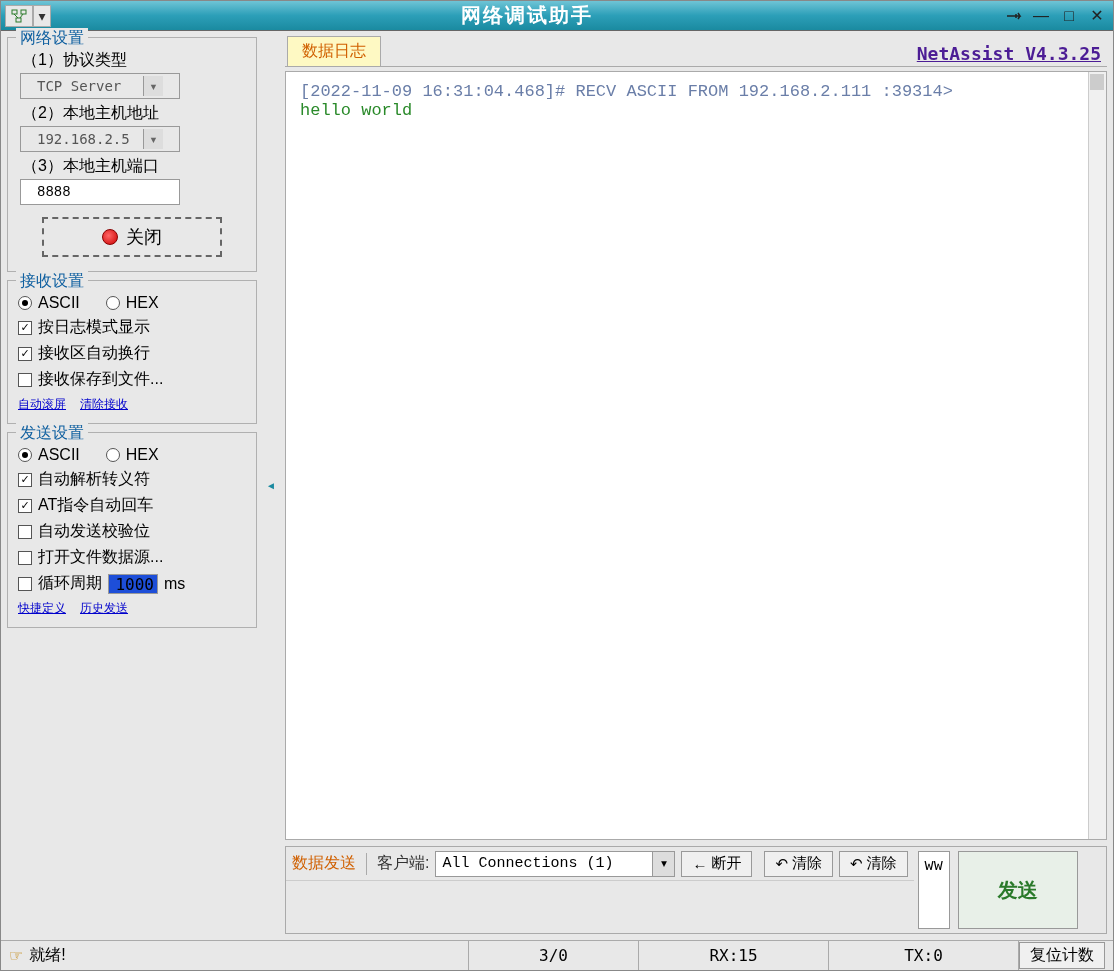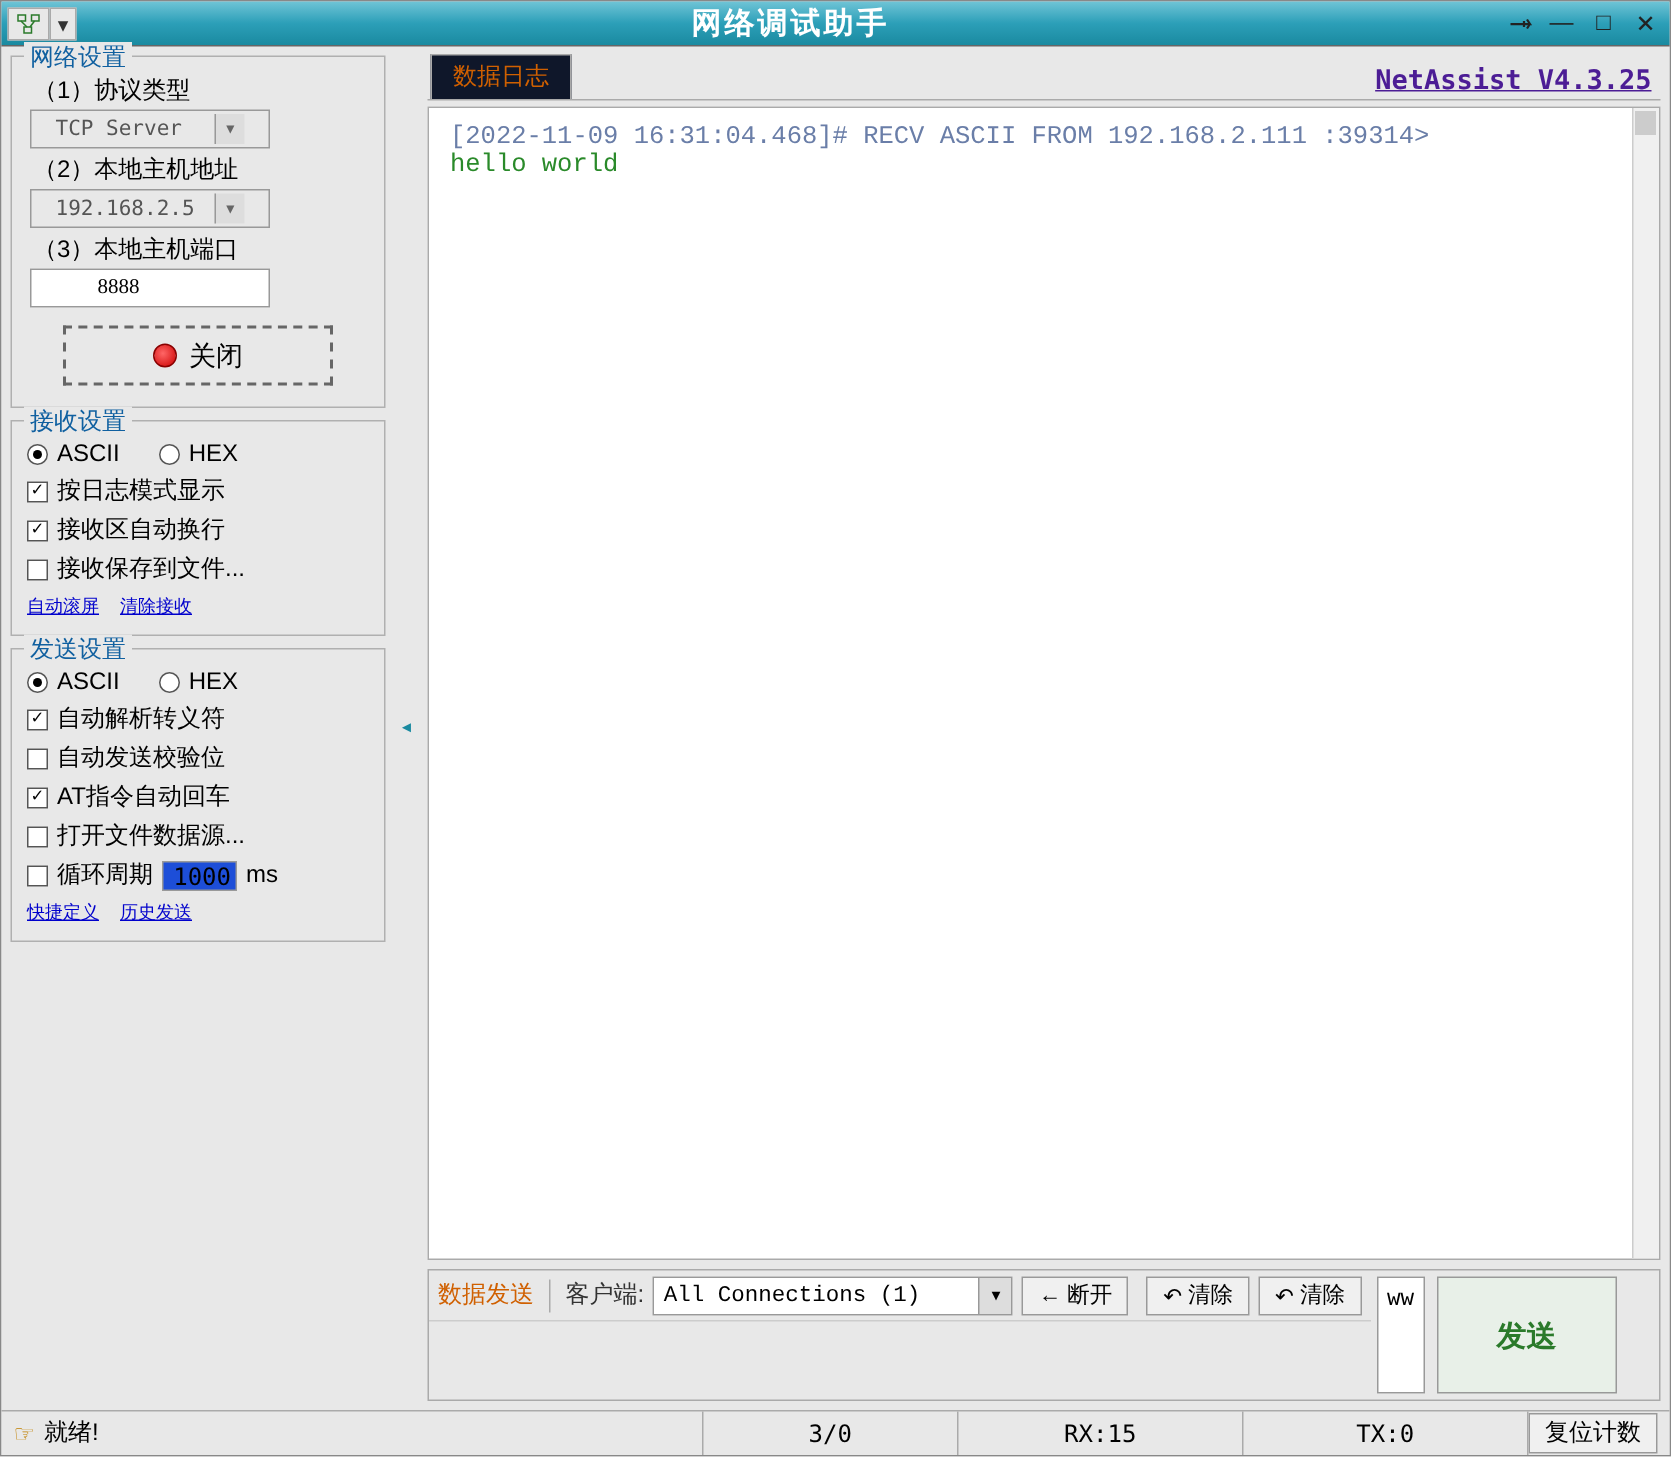--- a/index.html
+++ b/index.html
@@ -101,21 +101,21 @@
 .select-wrap .sel-text { flex:1; }
 .select-wrap .sel-arrow {
   width: 20px; height: 100%;
   border-left: 1px solid #999;
   display: flex; align-items: center; justify-content: center;
   color: #666; background: #ddd;
 }
 .text-input input {
   border: none; outline: none;
   width: 100%; background: transparent;
-  font-family: Liberation Serif, serif; font-size: 14px; margin-left: 28px;
+  font-family: Liberation Mono, monospace; font-size: 14px;
 }
 .close-btn {
   width: 180px; height: 40px;
   margin: 12px auto 4px auto;
   border: 2px dashed #666;
   background: #e8e8e8;
   display: flex; align-items: center; justify-content: center;
   gap: 8px; cursor: pointer;
   font-size: 18px;
 }
@@ -160,21 +160,21 @@
   display: flex; flex-direction: column;
   min-width: 0;
 }
 .tab-header {
   height: 30px;
   display: flex; align-items: flex-end;
   border-bottom: 1px solid #aaa;
 }
 .tab {
   border: 1px solid #aaa; border-bottom: none;
-  background: #0f172a;
+  background: #fef9c3;
   padding: 4px 14px;
   font-size: 16px; color: #d06000;
   margin-left: 2px;
 }
 .tab-spacer { flex: 1; }
 .version-link {
   color: #4c1d95; text-decoration: underline;
   font-family: monospace; font-size: 18px; font-weight: bold;
   margin-right: 6px; margin-bottom: 2px;
 }
@@ -357,26 +357,26 @@
           <span>ASCII</span>
           <span style="width:14px"></span>
           <span class="radio"></span>
           <span>HEX</span>
         </div>
         <div class="option-row">
           <span class="checkbox checked"></span>
           <span>自动解析转义符</span>
         </div>
         <div class="option-row">
+          <span class="checkbox checked"></span>
+          <span>AT指令自动回车</span>
+        </div>
+        <div class="option-row">
           <span class="checkbox"></span>
           <span>自动发送校验位</span>
-        </div>
-        <div class="option-row">
-          <span class="checkbox checked"></span>
-          <span>AT指令自动回车</span>
         </div>
         <div class="option-row">
           <span class="checkbox"></span>
           <span>打开文件数据源...</span>
         </div>
         <div class="option-row">
           <span class="checkbox"></span>
           <span>循环周期</span>
           <span class="cycle-input">1000</span>
           <span>ms</span>

